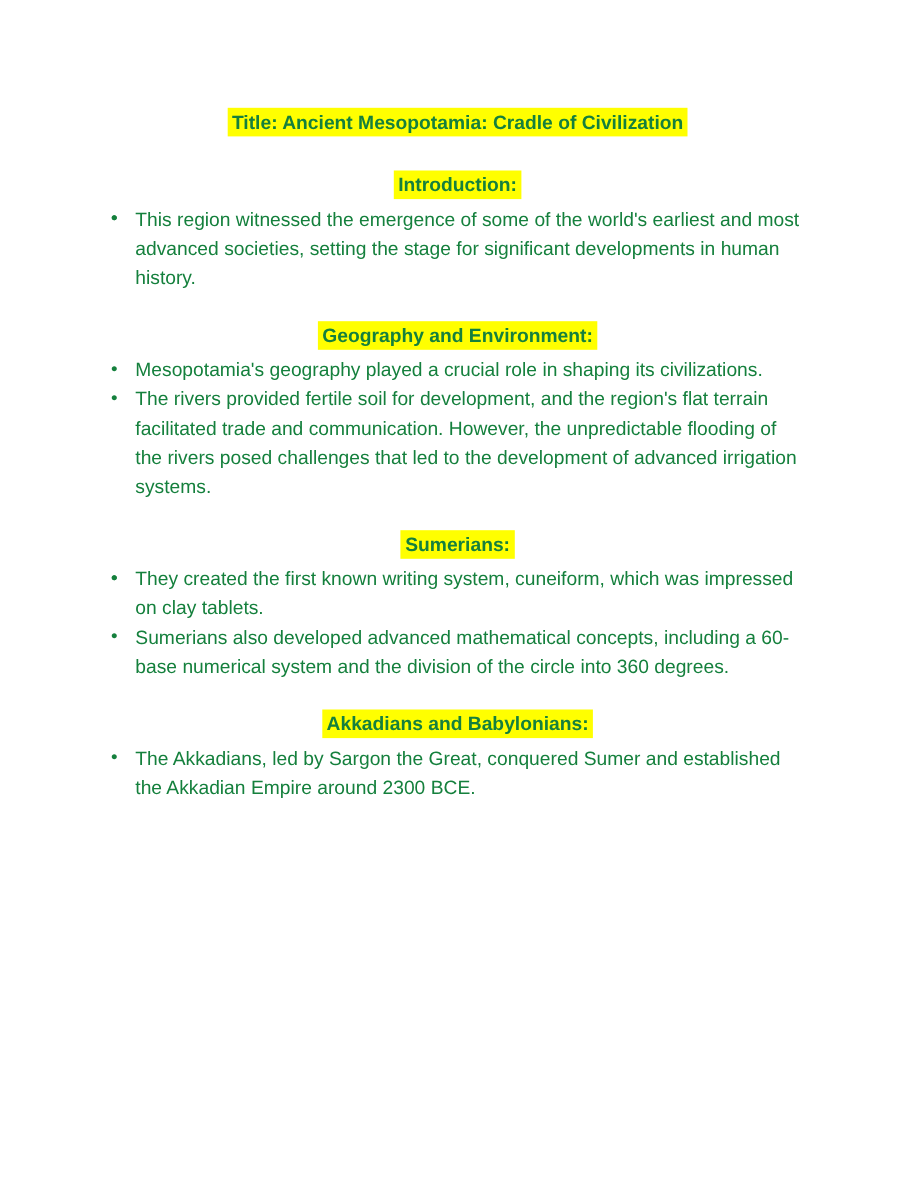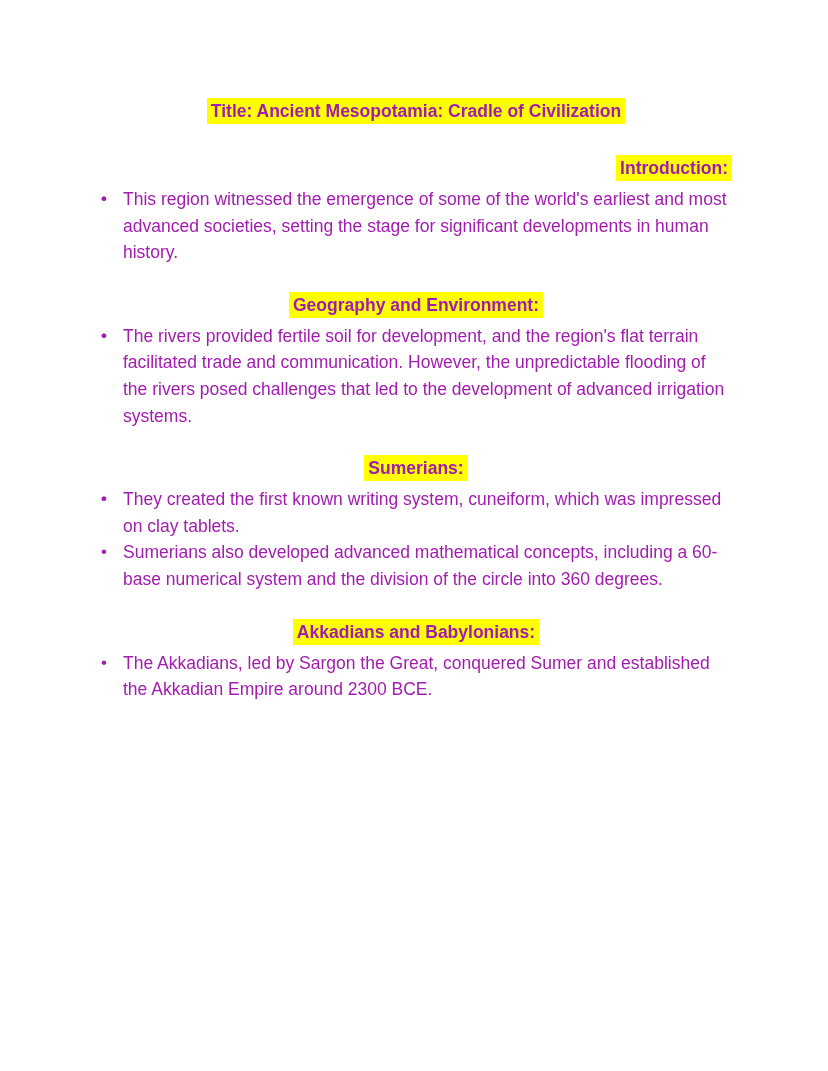--- a/index.html
+++ b/index.html
@@ -6,21 +6,21 @@
     margin: 0;
     padding: 0;
     background: #ffffff;
   }
   .page {
     position: relative;
     width: 828px;
     height: 1071px;
     background: #ffffff;
     font-family: "Liberation Sans", sans-serif;
-    color: #a21caf;
+    color: #15803d;
     overflow: hidden;
     box-sizing: border-box;
   }
   .doc-content {
     position: absolute;
     top: 98px;
     left: 100px;
     right: 96px;
   }
   .doc-title-row, .section-heading-row {
@@ -73,41 +73,42 @@
 <body>
 
 <div class="page">
   <div class="doc-content">
 
     <div class="doc-title-row">
       <span class="doc-title">Title: Ancient Mesopotamia: Cradle of Civilization</span>
     </div>
 
     <div class="section">
-      <div class="section-heading-row" style="margin-top:0;text-align:right;">
+      <div class="section-heading-row" style="margin-top:0;">
         <span class="section-heading">Introduction:</span>
       </div>
       <ul class="bullet-list">
         <li>
           <span class="bullet-marker">•</span>
         </li>
         <li>
           <span class="bullet-marker">•</span>
           <span>This region witnessed the emergence of some of the world's earliest and most advanced societies, setting the stage for significant developments in human history.</span>
         </li>
       </ul>
     </div>
 
     <div class="section">
       <div class="section-heading-row">
         <span class="section-heading">Geography and Environment:</span>
       </div>
       <ul class="bullet-list">
         <li>
           <span class="bullet-marker">•</span>
+          <span>Mesopotamia's geography played a crucial role in shaping its civilizations.</span>
         </li>
         <li>
           <span class="bullet-marker">•</span>
           <span>The rivers provided fertile soil for development, and the region's flat terrain facilitated trade and communication. However, the unpredictable flooding of the rivers posed challenges that led to the development of advanced irrigation systems.</span>
         </li>
       </ul>
     </div>
 
     <div class="section">
       <div class="section-heading-row">

